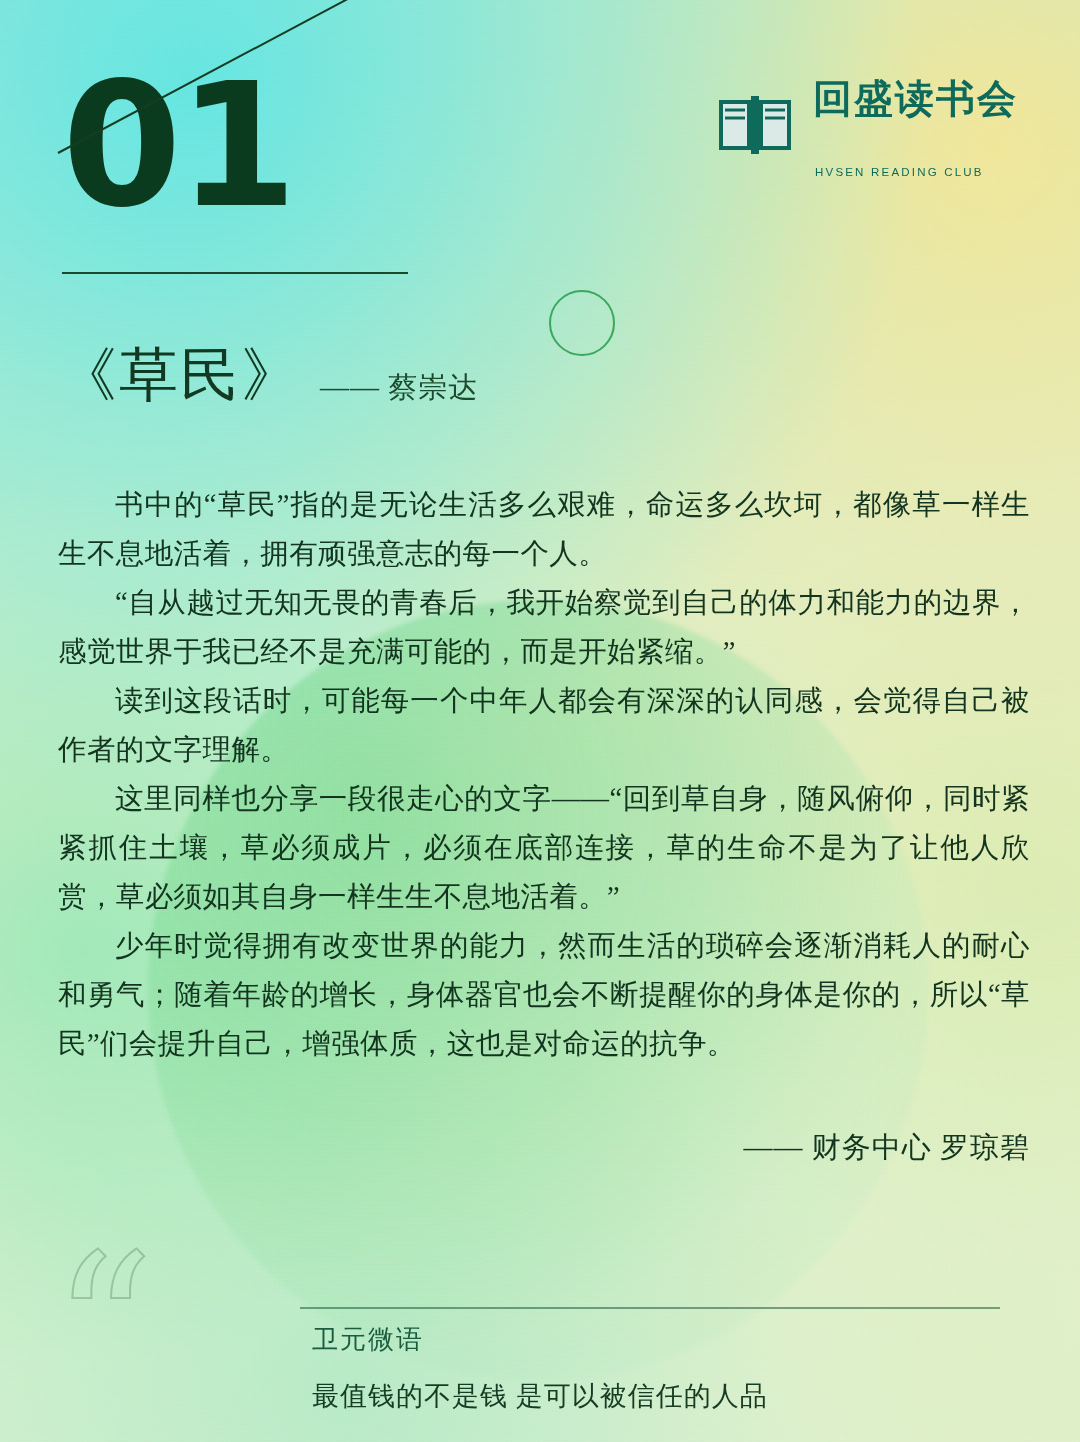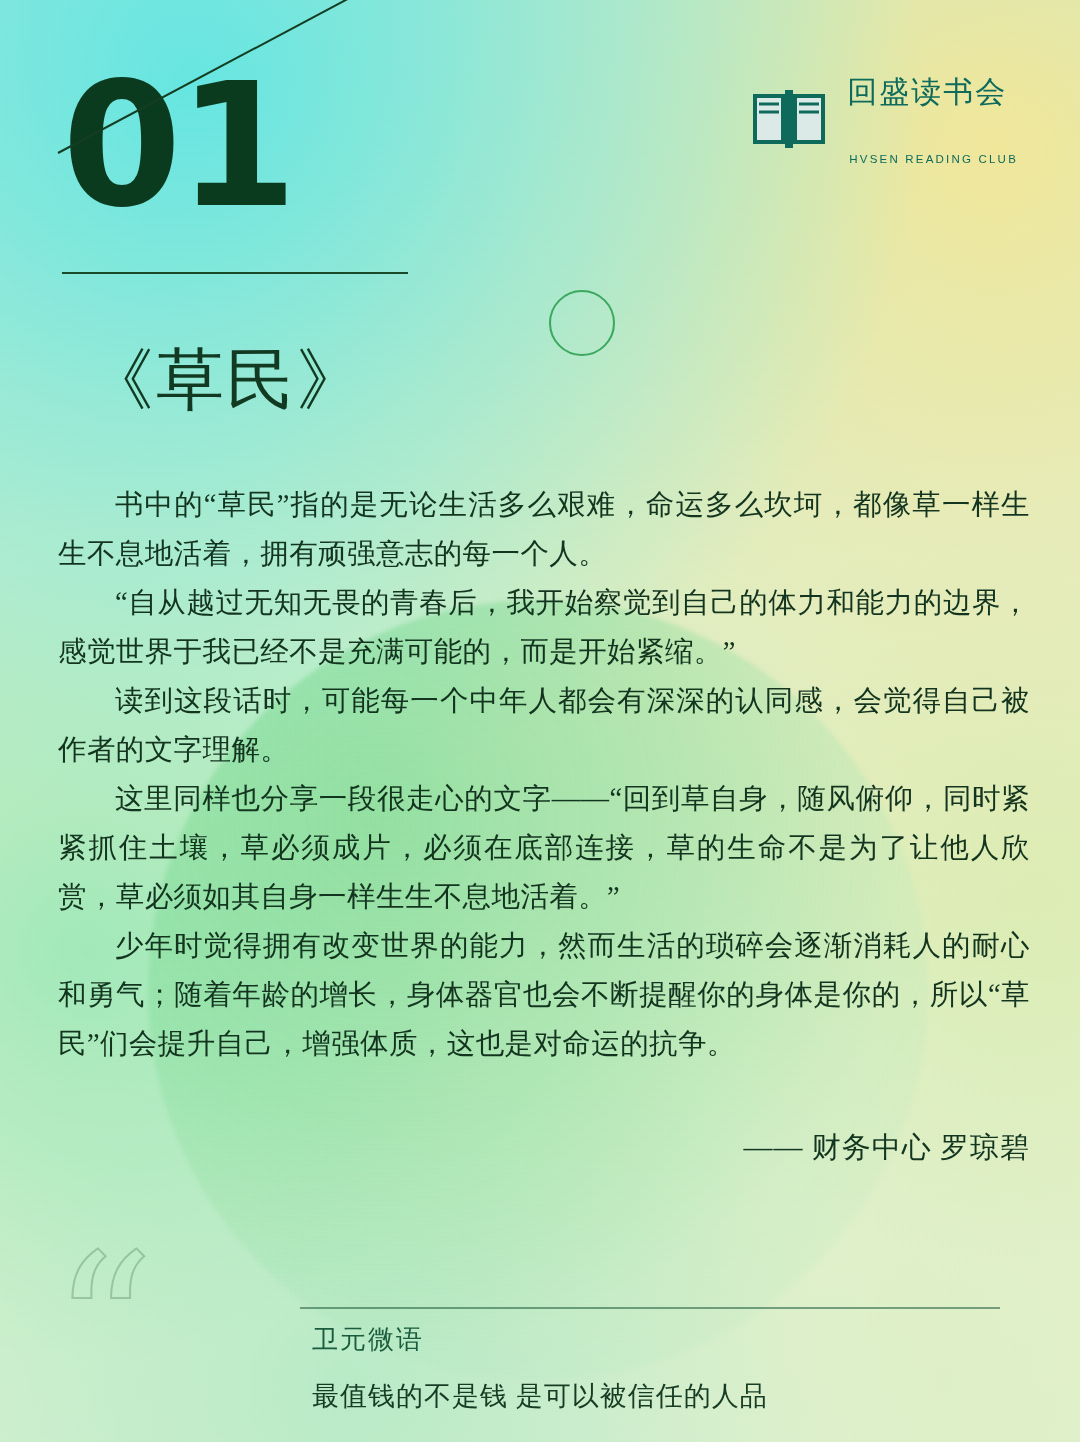--- a/index.html
+++ b/index.html
@@ -102,24 +102,24 @@
     height: 74px;
   }
   .logo-text {
     display: flex;
     flex-direction: column;
     align-items: flex-start;
     gap: 4px;
   }
   .logo-cn {
     font-family: "Liberation Serif", serif;
-    font-size: 30px;
+    font-size: 39px;
     letter-spacing: 2px;
     color: #0e6b5c;
-    font-weight: normal;
+    font-weight: bold;
   }
   .logo-en {
     font-family: "Liberation Sans", sans-serif;
     font-size: 11.5px;
     letter-spacing: 2.2px;
     color: #0e6b5c;
     padding-left: 2px;
     margin-top: 36px;
   }
 
@@ -137,26 +137,25 @@
   
   .title-row {
     position: absolute;
     left: 58px;
     top: 340px;
     display: flex;
     align-items: flex-end;
     gap: 18px;
   }
   .book-title {
-    font-family: Liberation Serif, serif;
-    font-size: 68px;
+    font-family: Liberation Mono, monospace;
+    font-size: 59px;
     line-height: 80px;
     color: #123a22;
     letter-spacing: 2px;
-    margin-left: 28px;
   }
   .author {
     font-family: "Liberation Serif", serif;
     font-size: 29px;
     color: #1b4a2c;
     padding-bottom: 12px;
     letter-spacing: 1px;
   }
 
   
@@ -262,20 +261,21 @@
       <span class="logo-text">
         <span class="logo-cn">回盛读书会</span>
         <span class="logo-en">HVSEN READING CLUB</span>
       </span>
     </div>
 
     <div class="ring"></div>
 
     <div class="title-row">
       <span class="book-title">《草民》</span>
+      <span class="author">—— 蔡崇达</span>
     </div>
 
     <div class="body-text">
       <p>书中的“草民”指的是无论生活多么艰难，命运多么坎坷，都像草一样生生不息地活着，拥有顽强意志的每一个人。</p>
       <p>“自从越过无知无畏的青春后，我开始察觉到自己的体力和能力的边界，感觉世界于我已经不是充满可能的，而是开始紧缩。”</p>
       <p>读到这段话时，可能每一个中年人都会有深深的认同感，会觉得自己被作者的文字理解。</p>
       <p>这里同样也分享一段很走心的文字——“回到草自身，随风俯仰，同时紧紧抓住土壤，草必须成片，必须在底部连接，草的生命不是为了让他人欣赏，草必须如其自身一样生生不息地活着。”</p>
       <p>少年时觉得拥有改变世界的能力，然而生活的琐碎会逐渐消耗人的耐心和勇气；随着年龄的增长，身体器官也会不断提醒你的身体是你的，所以“草民”们会提升自己，增强体质，这也是对命运的抗争。</p>
     </div>
 

